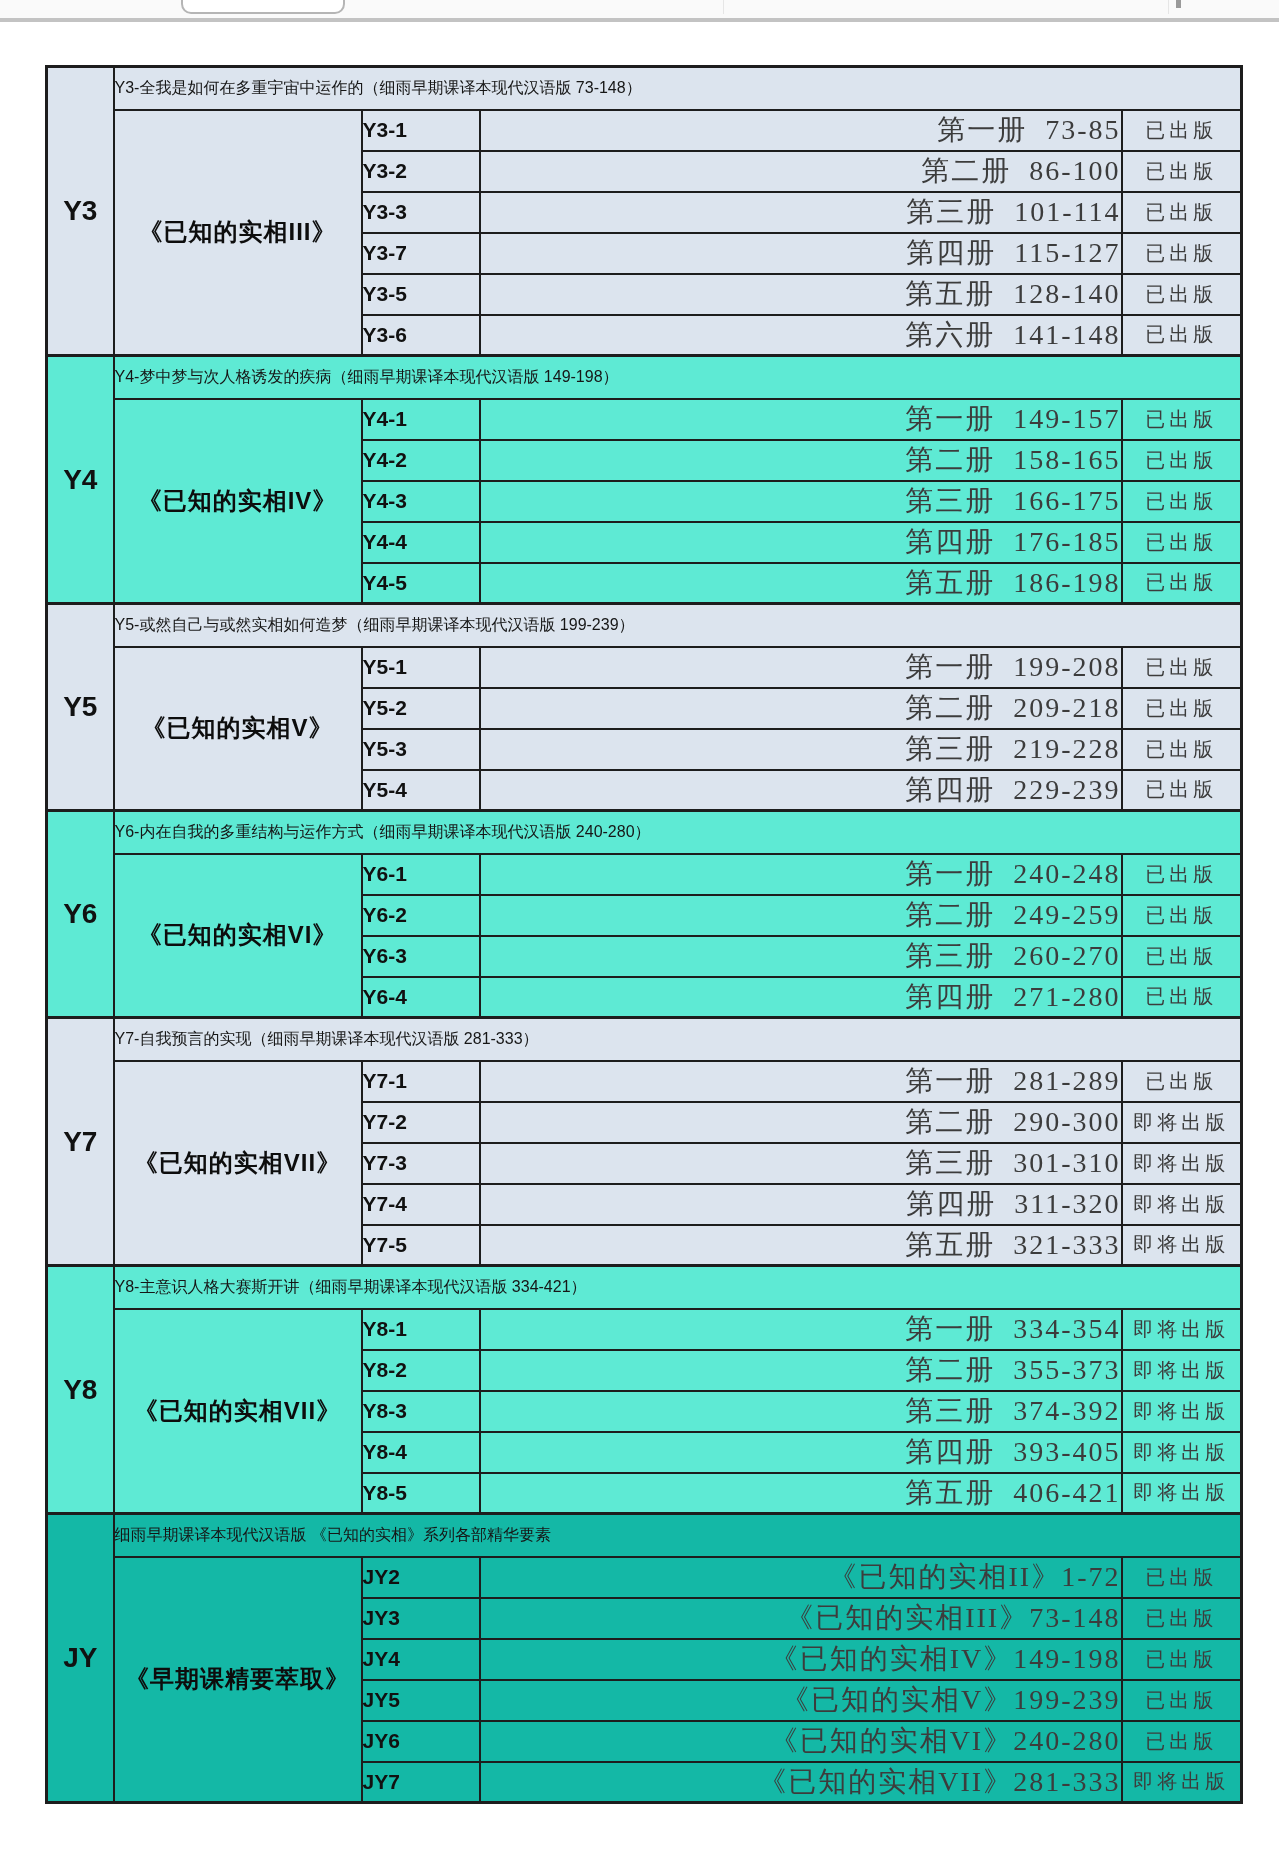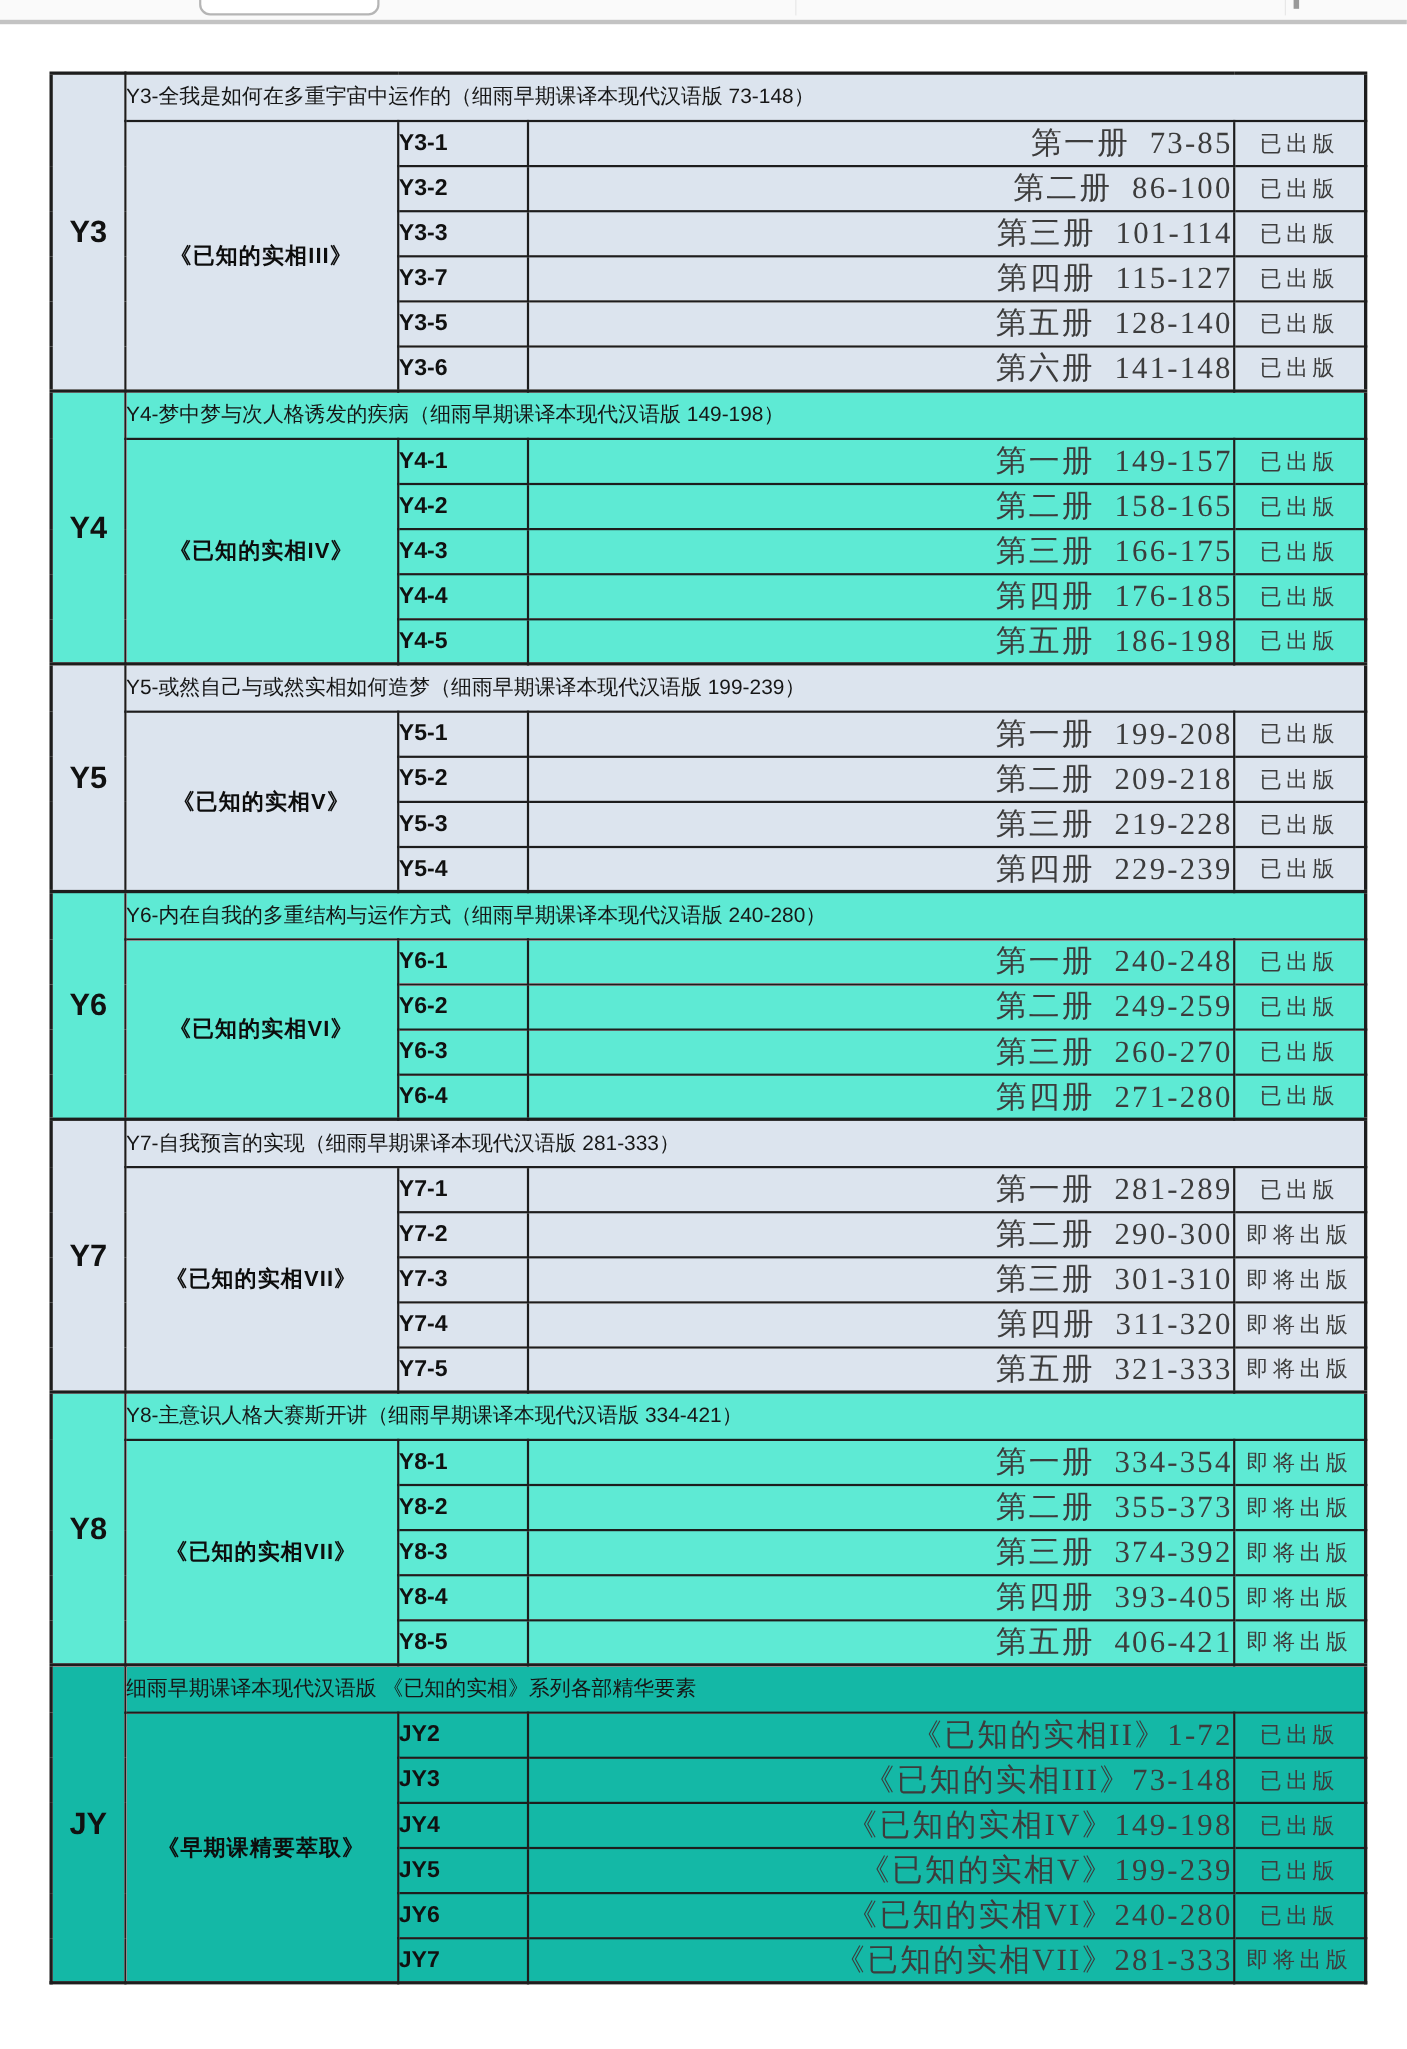--- a/index.html
+++ b/index.html
@@ -69,30 +69,30 @@
   tbody.green td { background: #5eead4; }
   tbody.yellow td { background: #14b8a6; }
 
   td.c1 {
     text-align: center;
     font-weight: bold;
     font-size: 28px;
     color: #111111;
   }
   td.hd {
-    font-size: 19px;
+    font-size: 16px;
     color: #161616;
     text-align: left;
     padding-left: 8px;
     white-space: nowrap;
   }
   td.book {
     text-align: center;
     font-weight: bold;
-    font-size: 20px;
+    font-size: 24px;
     color: #0d0d0d;
     letter-spacing: 1px;
   }
   td.c3 {
     text-align: left;
     font-weight: bold;
     font-size: 21px;
     color: #111111;
   }
   td.c4 {

